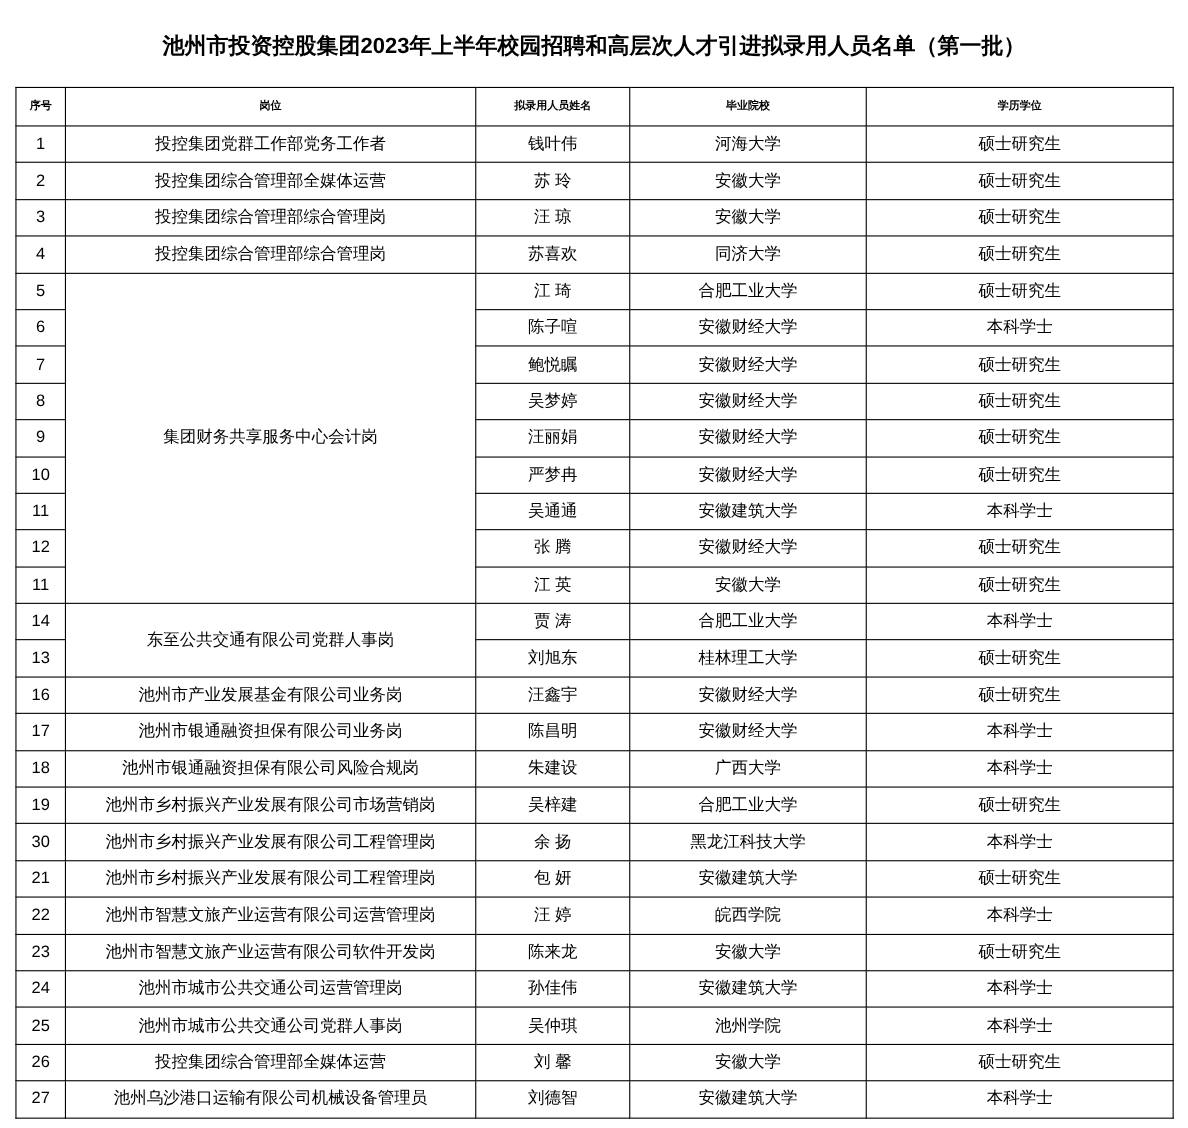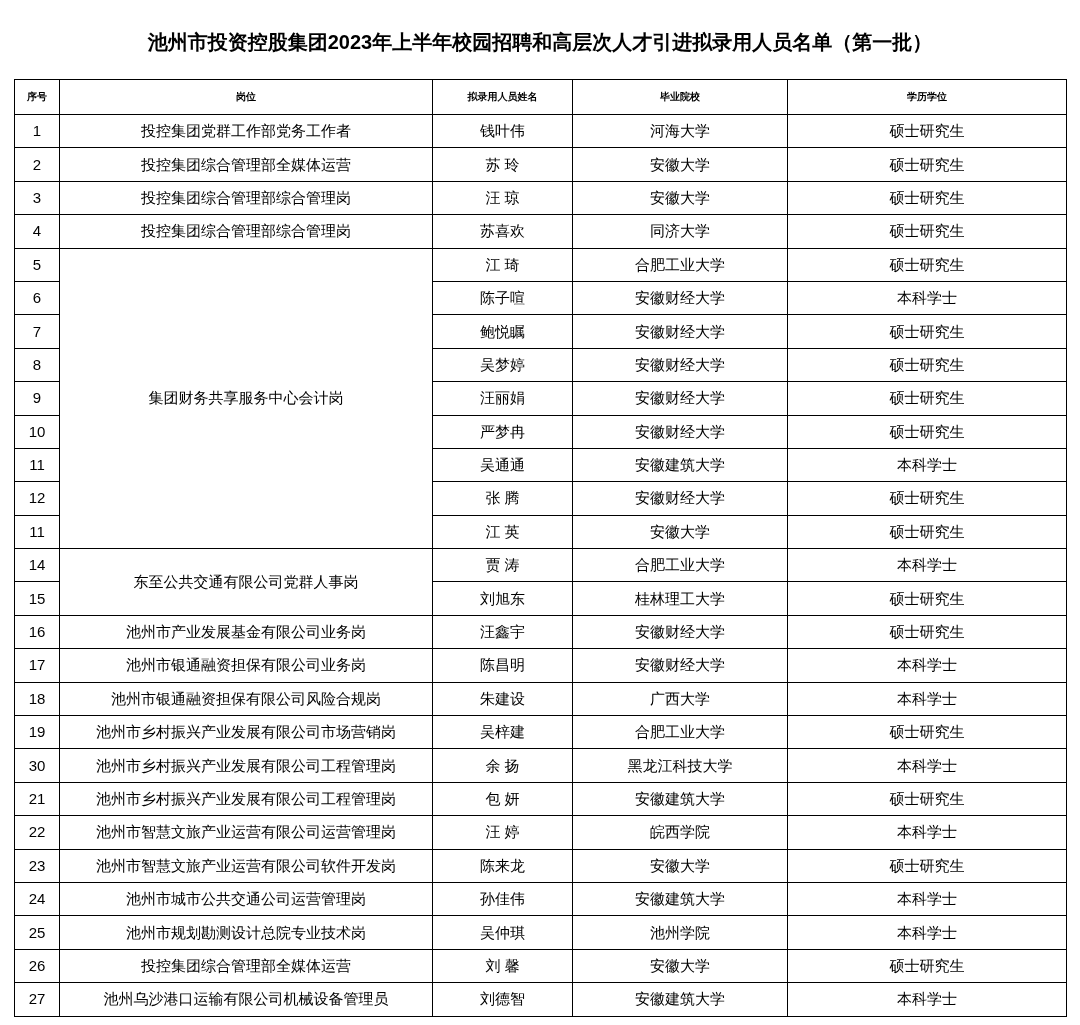--- a/index.html
+++ b/index.html
@@ -174,21 +174,21 @@
           <td>硕士研究生</td>
         </tr>
         <tr>
           <td>14</td>
           <td class="post-cell merged" rowspan="2">东至公共交通有限公司党群人事岗</td>
           <td>贾 涛</td>
           <td>合肥工业大学</td>
           <td>本科学士</td>
         </tr>
         <tr>
-          <td>15</td>
+          <td>13</td>
           <td>刘旭东</td>
           <td>桂林理工大学</td>
           <td>硕士研究生</td>
         </tr>
         <tr>
           <td>16</td>
           <td class="post-cell">池州市产业发展基金有限公司业务岗</td>
           <td>汪鑫宇</td>
           <td>安徽财经大学</td>
           <td>硕士研究生</td>
@@ -244,21 +244,21 @@
         </tr>
         <tr>
           <td>24</td>
           <td class="post-cell">池州市城市公共交通公司运营管理岗</td>
           <td>孙佳伟</td>
           <td>安徽建筑大学</td>
           <td>本科学士</td>
         </tr>
         <tr>
           <td>25</td>
-          <td class="post-cell">池州市规划勘测设计总院专业技术岗</td>
+          <td class="post-cell">池州市城市公共交通公司党群人事岗</td>
           <td>吴仲琪</td>
           <td>池州学院</td>
           <td>本科学士</td>
         </tr>
         <tr>
           <td>26</td>
           <td class="post-cell">投控集团综合管理部全媒体运营</td>
           <td>刘 馨</td>
           <td>安徽大学</td>
           <td>硕士研究生</td>

